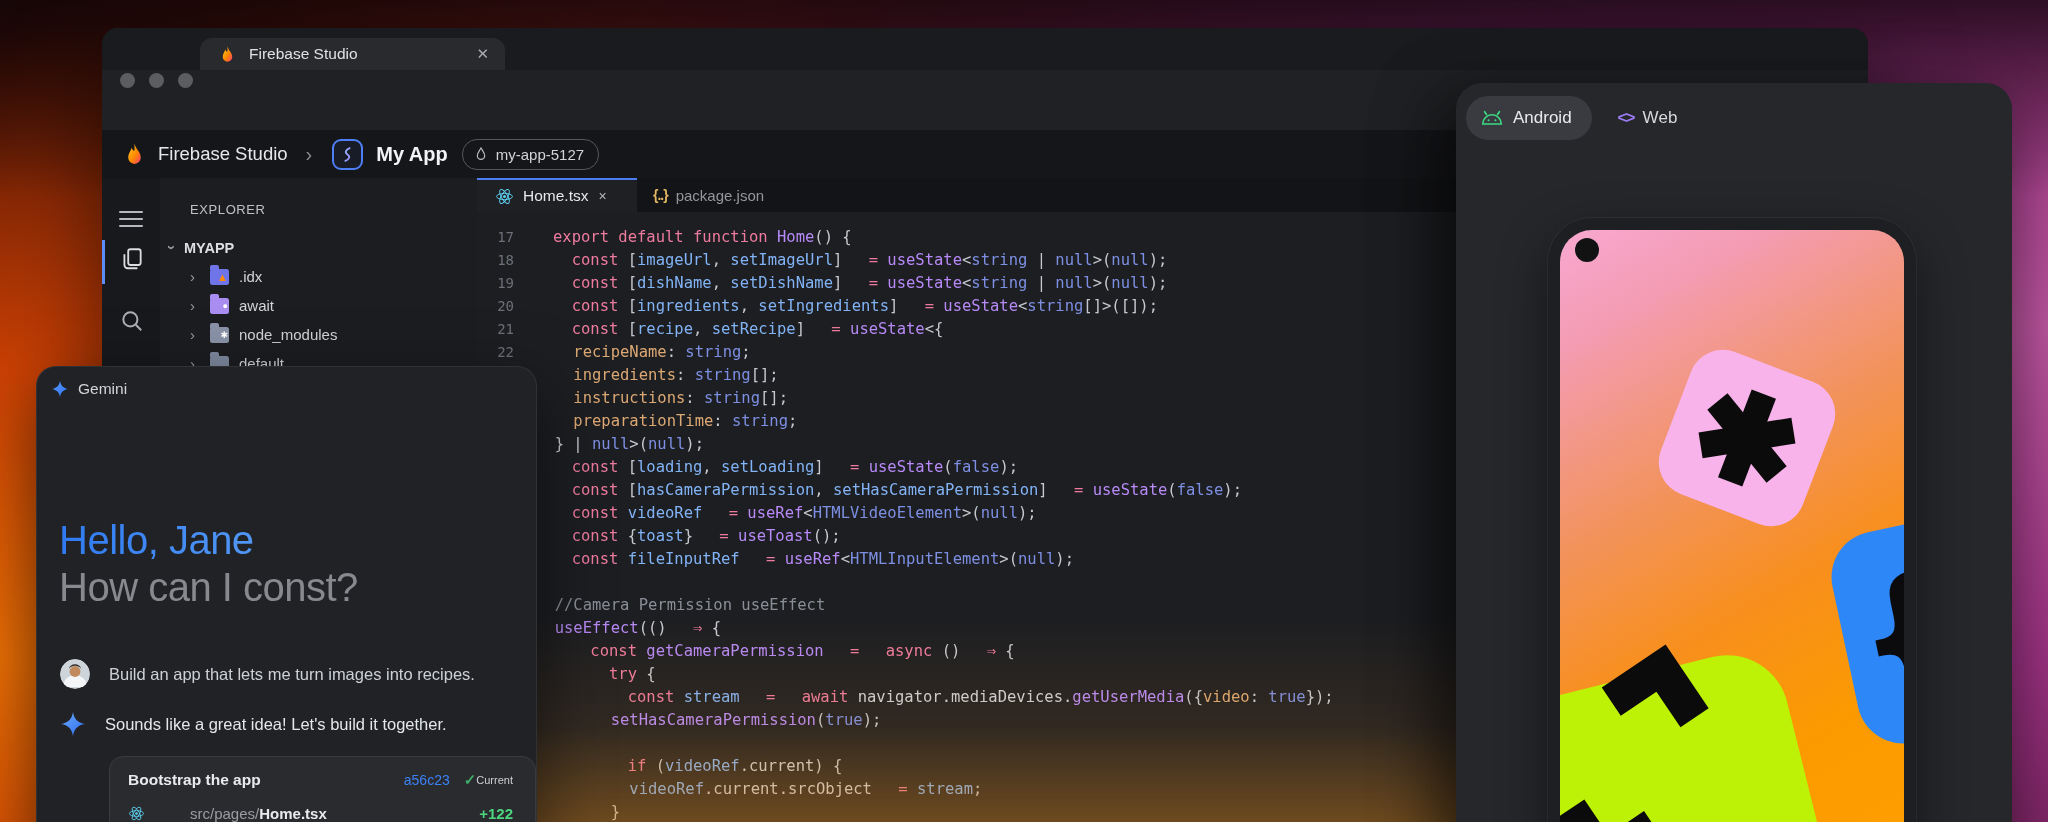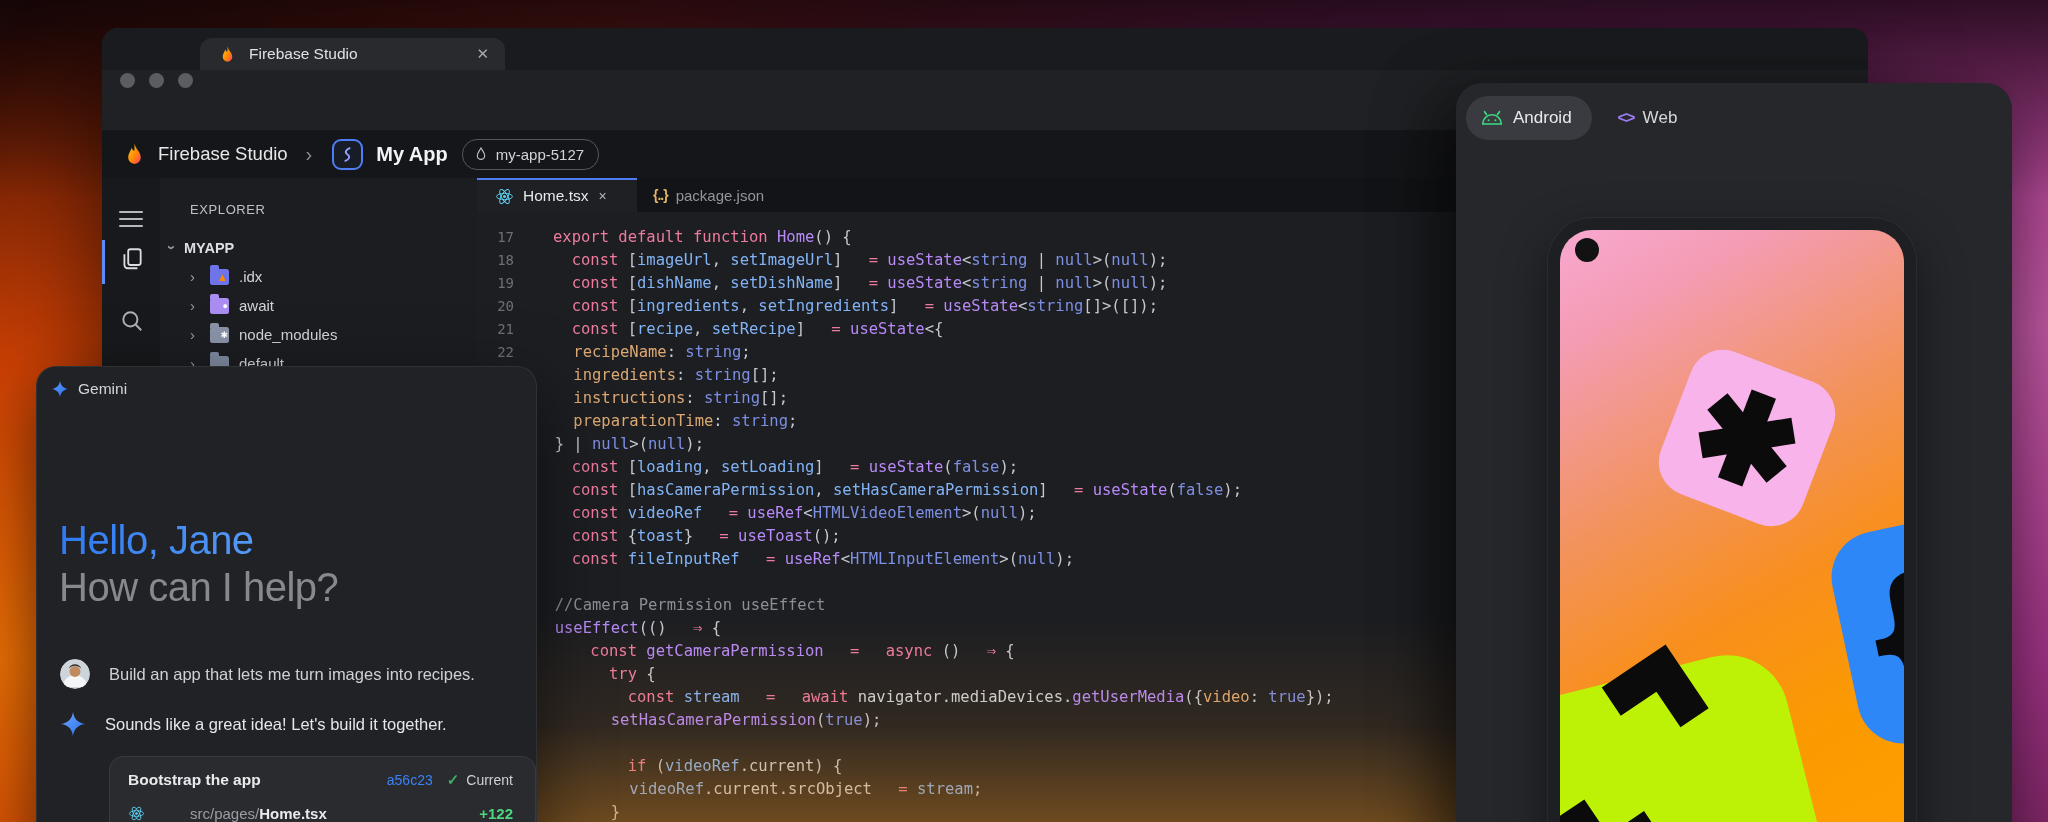--- a/index.html
+++ b/index.html
@@ -113,21 +113,21 @@
   .msg-user{top:292px;} .msg-user .txt{color:#ced1d6;}
   .msg-ai{top:344px;} .msg-ai .txt{color:#e4e6e9;}
   .avatar{width:30px;height:30px;border-radius:50%;overflow:hidden;flex:none;}
   .sparkbox{width:26px;height:26px;flex:none;display:flex;align-items:center;justify-content:center;}
   .bcard{position:absolute;left:72px;top:389px;width:427px;height:130px;background:#2a2b2f;
     border:1px solid #3a3b40;border-radius:14px;box-sizing:border-box;padding:14px 22px 0 18px;}
   .brow1{display:flex;align-items:center;}
   .bc-title{font-size:15.5px;font-weight:bold;color:#e9eaec;flex:1;}
   .bc-commit{font-size:14px;color:#3b82f6;}
   .bc-check{color:#3fae68;font-size:15px;font-weight:bold;margin-left:14px;}
-  .bc-status{font-size:14px;color:#ced0d4;margin-left:7px;}
+  .bc-status{font-size:11px;color:#ced0d4;}
   .brow2{display:flex;align-items:center;margin-top:16px;gap:35px;}
   .brow2 .path{font-size:15px;color:#9b9da3;margin-left:10px;}
   .brow2 .fname{font-size:15px;font-weight:bold;color:#e9eaec;}
   .bc-diff{font-size:15px;font-weight:bold;color:#4cd77e;flex:none;margin-left:auto;}
 </style>
 </head>
 <body>
 
 <div id="stage">
   <div class="bg"></div>
@@ -314,21 +314,21 @@
           <stop offset="0" stop-color="#5b9bf8"></stop>
               <stop offset="1" stop-color="#2f6ef0"></stop>
             </linearGradient>
           </defs>
         <path d="M12 1 C13 7.5 16.5 11 23 12 C16.5 13 13 16.5 12 23 C11 16.5 7.5 13 1 12 C7.5 11 11 7.5 12 1 Z" fill="url(#sg1)"></path>
       </svg>
       <span>Gemini</span>
     </div>
     <div class="greet">
       <div class="l1">Hello, Jane</div>
-      <div class="l2">How can I help?</div>
+      <div class="l2">How can I const?</div>
     </div>
     <div class="gmsg msg-ai">
       <span class="sparkbox">
         <svg width="26" height="26" viewBox="0 0 24 24">
           <defs>
               <linearGradient id="sg2" x1="0" y1="0" x2="1" y2="1">
             <stop offset="0" stop-color="#6aa8f9"></stop>
                 <stop offset="1" stop-color="#2f6ef0"></stop>
               </linearGradient>
             </defs>

